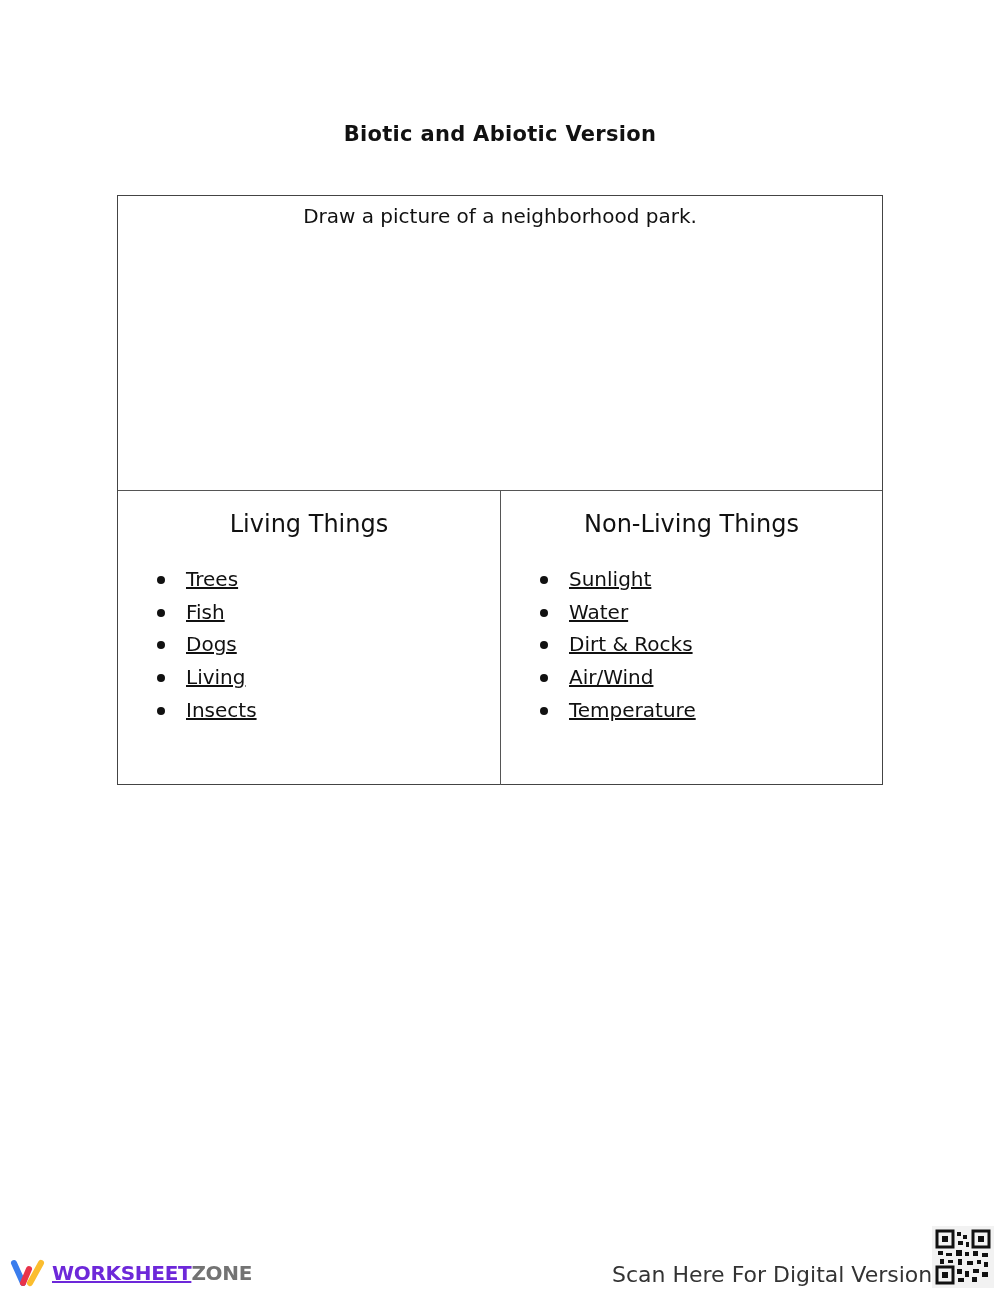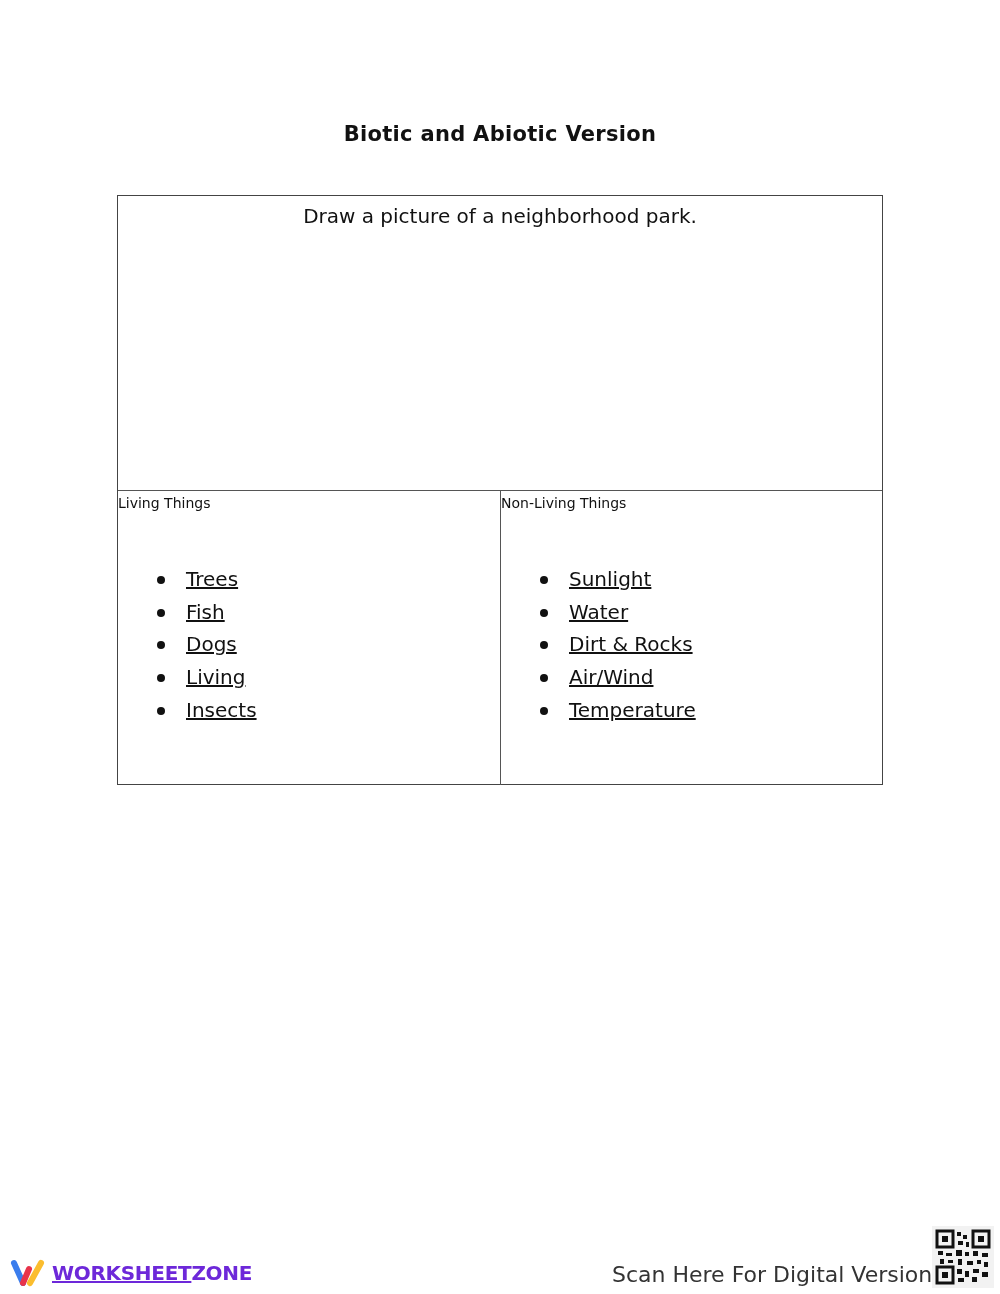--- a/index.html
+++ b/index.html
@@ -8,29 +8,29 @@
   .title { position: absolute; top: 122px; left: 0; width: 1000px; text-align: center;
            font-size: 21px; font-weight: bold; letter-spacing: 0.3px; }
   .sheet-table { position: absolute; left: 117px; top: 195px; width: 766px; height: 590px;
                  border: 1px solid #444; box-sizing: border-box; }
   .draw-cell { position: absolute; left: 0; top: 0; width: 100%; height: 295px;
                border-bottom: 1px solid #555; box-sizing: border-box; }
   .draw-prompt { text-align: center; font-size: 20px; margin-top: 8px; }
   .col { position: absolute; top: 295px; height: 294px; box-sizing: border-box; }
   .col.left { left: 0; width: 383px; border-right: 1px solid #555; }
   .col.right { left: 383px; width: 381px; }
-  .col-header { text-align: left; font-size: 14px; margin-top: 4px; }
+  .col-header { text-align: center; font-size: 24px; margin-top: 19px; }
   ul.items { list-style: none; margin: 0; padding: 0; position: absolute; top: 72px; left: 38px; text-decoration: underline; }
   ul.items li { font-size: 20px; height: 32.7px; line-height: 32.7px; position: relative; padding-left: 30px; }
   ul.items li .bullet { position: absolute; left: 1px; top: 13px; width: 8px; height: 8px;
                         border-radius: 50%; background: #111; }
   .footer-logo { position: absolute; left: 10px; top: 1258px; height: 30px; display: flex; align-items: center; }
   .logo-text { font-size: 20px; font-weight: bold; margin-left: 6px; letter-spacing: -0.3px; }
   .logo-worksheet { color: #6d28d9; text-decoration: underline; }
-  .logo-zone { color: #6d28d9; }
+  .logo-zone { color: #737373; }
   .scan-text { position: absolute; left: 612px; top: 1262px; font-size: 22px; color: #333; }
   .qr { position: absolute; left: 932px; top: 1226px; width: 62px; height: 62px; background: #f2f2f2; }
 </style>
 </head>
 <body>
 
 <div class="title">Biotic and Abiotic Version</div>
 
 <div class="sheet-table">
   <div class="draw-cell">

